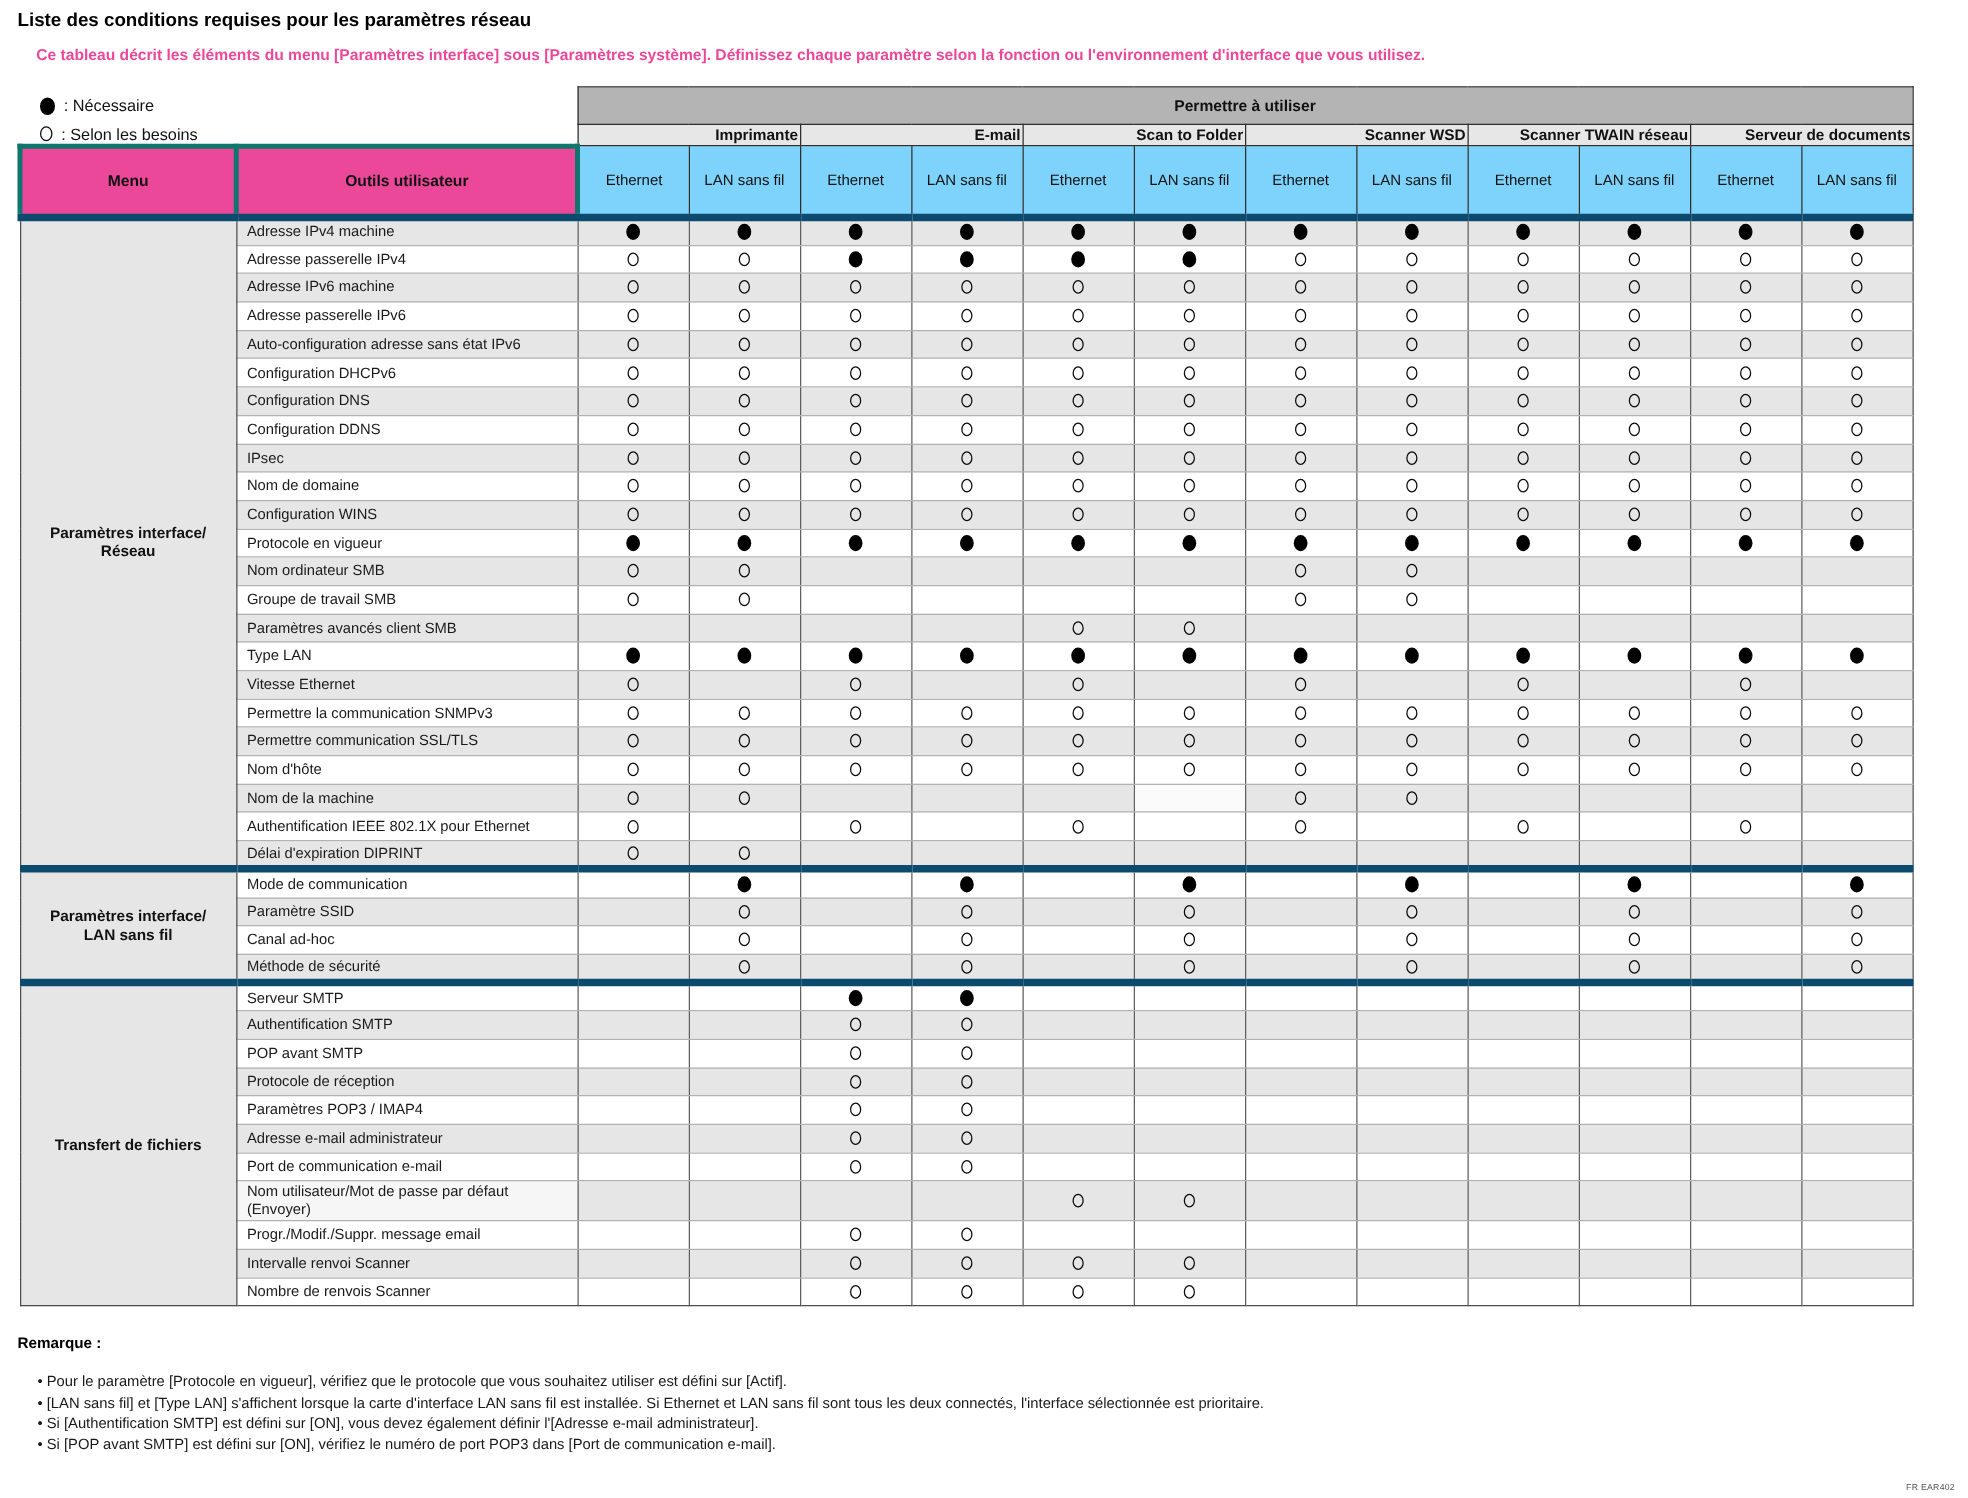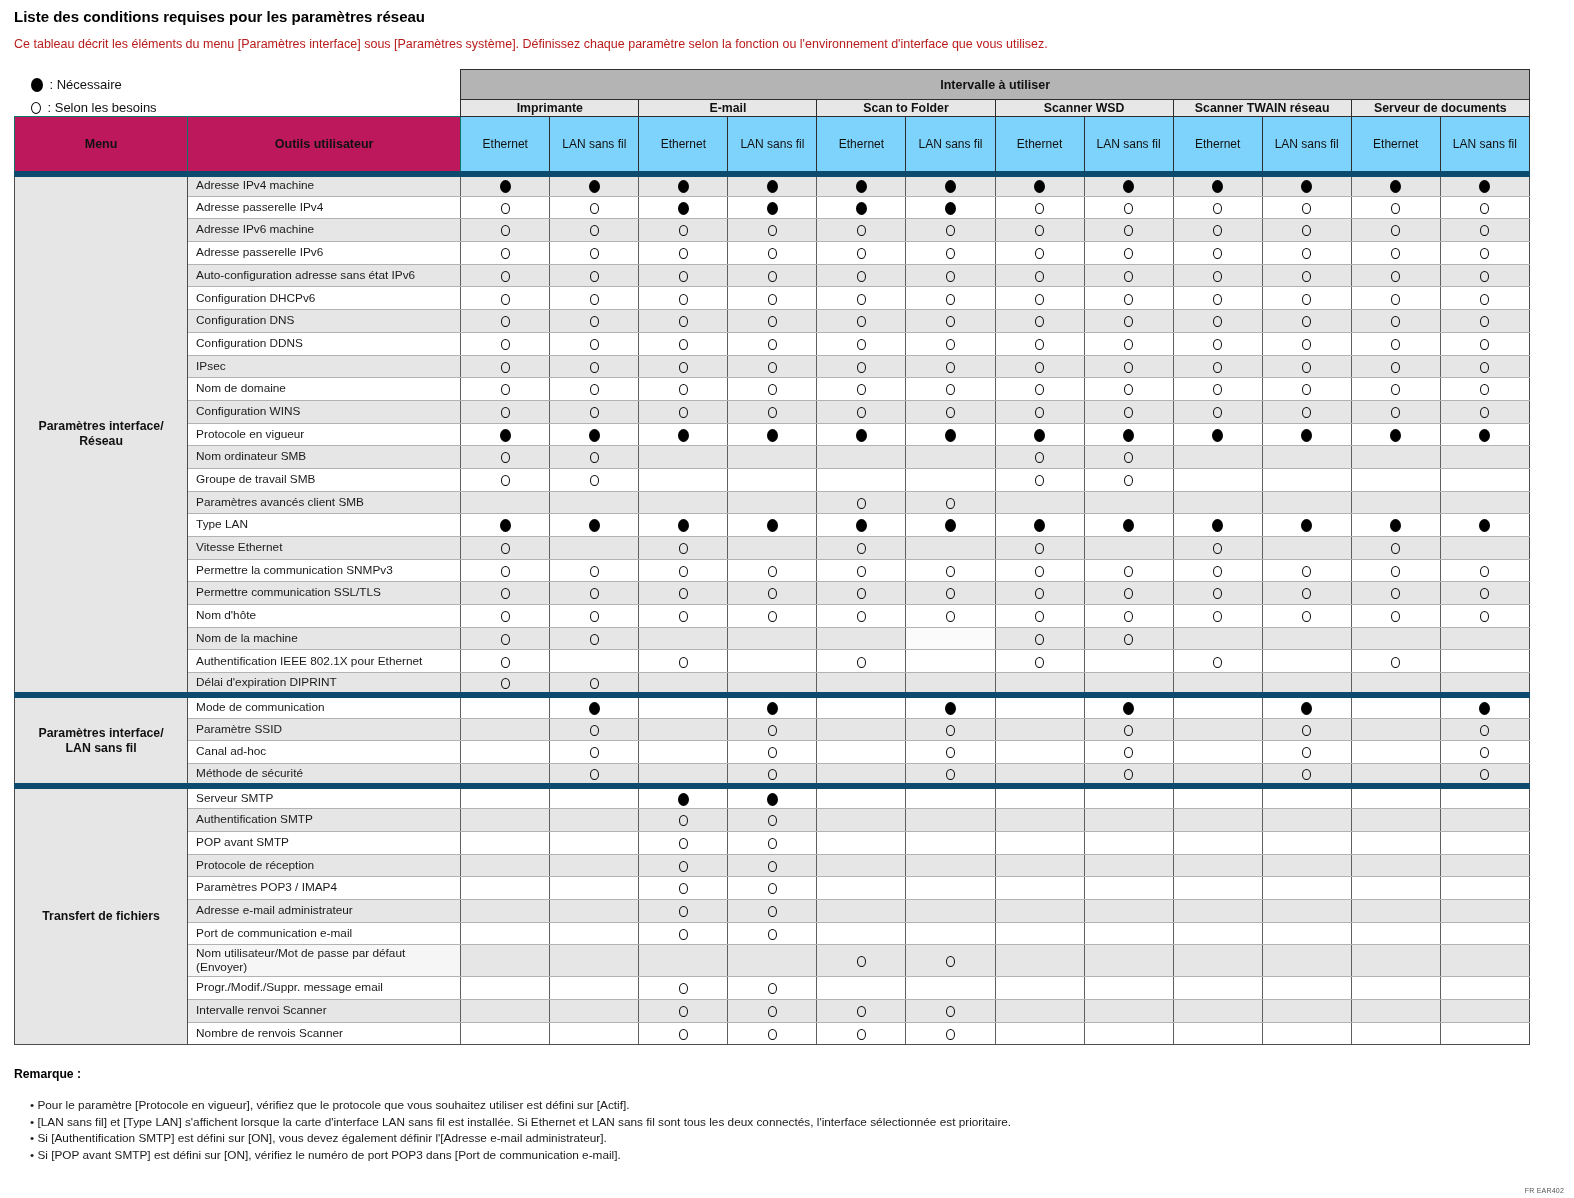--- a/index.html
+++ b/index.html
@@ -11,21 +11,21 @@
     color:#111;
     position:relative;
     overflow:hidden;
   }
   .page { padding:6px 14px 0 14px; }
 
   .doc-title {
     font-size:15px; font-weight:bold; margin:2px 0 12px 0; color:#000;
   }
   .doc-intro {
-    font-size:12.5px; margin:0 0 18px 0; color:#b91c1c;
+    font-size:12.5px; margin:0 0 18px 15px; color:#ec4899;font-weight:bold;
   }
 
   table.req-table {
     border-collapse:collapse;
     table-layout:fixed;
     width:1516px;
   }
 
   
   td.no-cell {
@@ -34,25 +34,25 @@
   }
   .legend-line { display:flex; align-items:center; gap:7px; font-size:13px; color:#111; }
 
   td.fn-header {
     background:#b4b4b4; border:1px solid #2e2e2e;
     font-weight:bold; font-size:12.5px; text-align:center;
     height:30px; color:#111;
   }
   tr.groups-row td.group-cell {
     background:#e7e7e7; border:1px solid #2e2e2e;
-    font-weight:bold; font-size:12.3px; text-align:center;
+    font-weight:bold; font-size:12.3px; text-align:right;
     height:16px; color:#111;
   }
   td.menu-head, td.tools-head {
-    background:#be185d; border:1px solid #0f766e;
+    background:#ec4899; border:4px solid #0f766e;
     font-weight:bold; font-size:12.5px; text-align:center;
     height:57px; color:#111;
   }
   tr.interface-row td.if-cell {
     background:#7dd3fc; border:1px solid #2e2e2e;
     font-size:12px; text-align:center; color:#111;
   }
 
   
   tbody tr { height:22.7px; }
@@ -139,21 +139,21 @@
         <col style="width:89px">
     </colgroup>
     <thead>
       <tr>
         <td class="no-cell" colspan="2">
           <div class="legend-line">
             <span class="dot-f"></span>
             <span>: Nécessaire</span>
           </div>
         </td>
-        <td class="fn-header" colspan="12">Intervalle à utiliser</td>
+        <td class="fn-header" colspan="12">Permettre à utiliser</td>
       </tr>
       <tr class="groups-row">
         <td class="no-cell" colspan="2">
           <div class="legend-line">
             <span class="dot-o"></span>
             <span>: Selon les besoins</span>
           </div>
         </td>
 
       <td colspan="2" class="group-cell">Imprimante</td>

